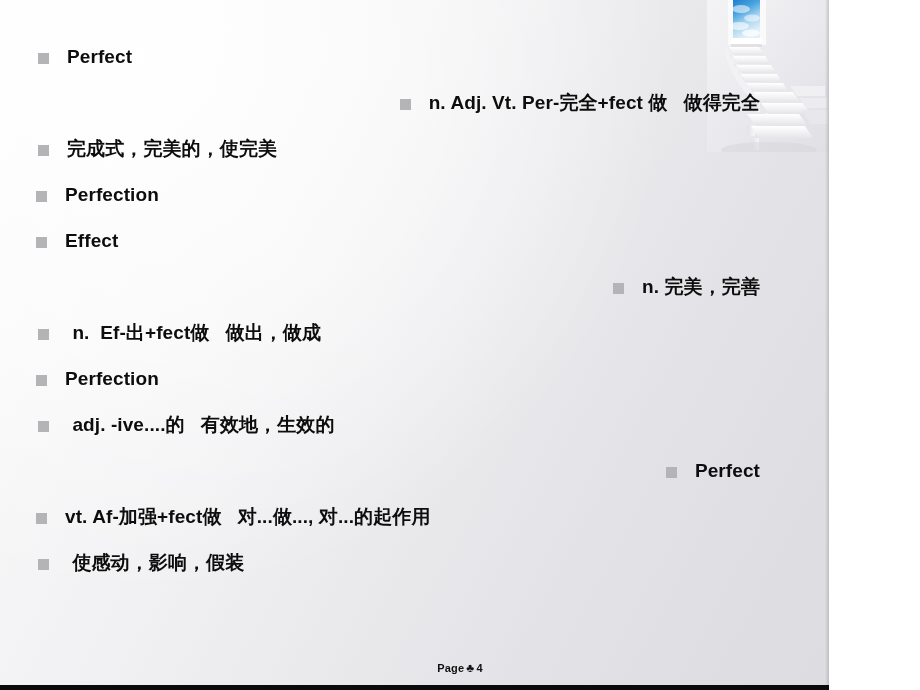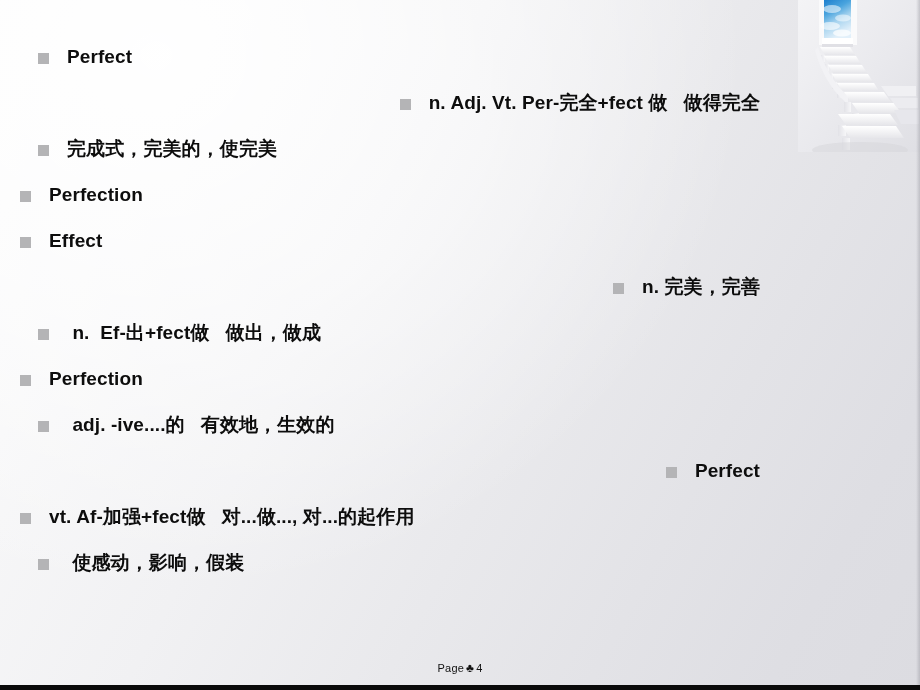--- a/index.html
+++ b/index.html
@@ -9,21 +9,21 @@
   }
   body {
     width: 920px;
     height: 690px;
     overflow: hidden;
     font-family: "Liberation Sans", "DejaVu Sans", sans-serif;
   }
 
   #slide {
     position: relative;
-    width: 920px;
+    width: 829px;
     height: 690px;
     box-sizing: border-box;
     background:
       linear-gradient(118deg,
         #fbfbfc 0%,
         #f7f7f8 18%,
         #f1f1f3 38%,
         #e9e9ec 58%,
         #e3e3e7 74%,
         #dedee3 88%,
@@ -96,33 +96,33 @@
   .bullet-text {
     font-size: 19px;
     font-weight: bold;
     color: #0d0d0d;
     line-height: 1.15;
     white-space: pre;
     letter-spacing: 0.1px;
   }
 
   
-  .indent-1 { padding-left: 20px; }
+  .indent-1 { padding-left: 36px; }
   .indent-2 { padding-left: 33px; justify-content: flex-end; }
   .indent-3 { padding-left: 38px; }
 
   
   .footer {
     position: absolute;
     left: 0;
     bottom: 15px;
     width: 920px;
     text-align: center;
     font-size: 11px;
-    font-weight: normal;
+    font-weight: bold;
     color: #121212;
     letter-spacing: 0.2px;
     margin-top: 7px;
   }
   .footer .club-glyph {
     font-size: 12px;
     padding: 0 2px;
   }
 
   

